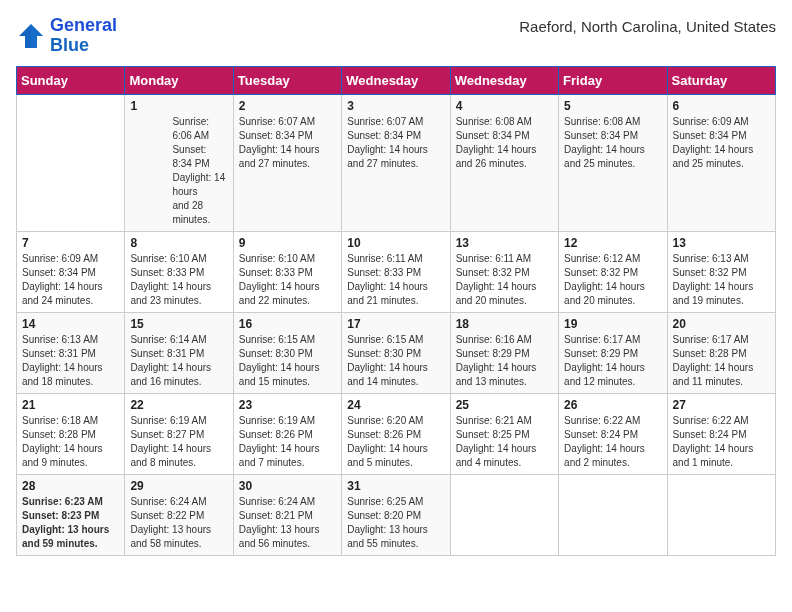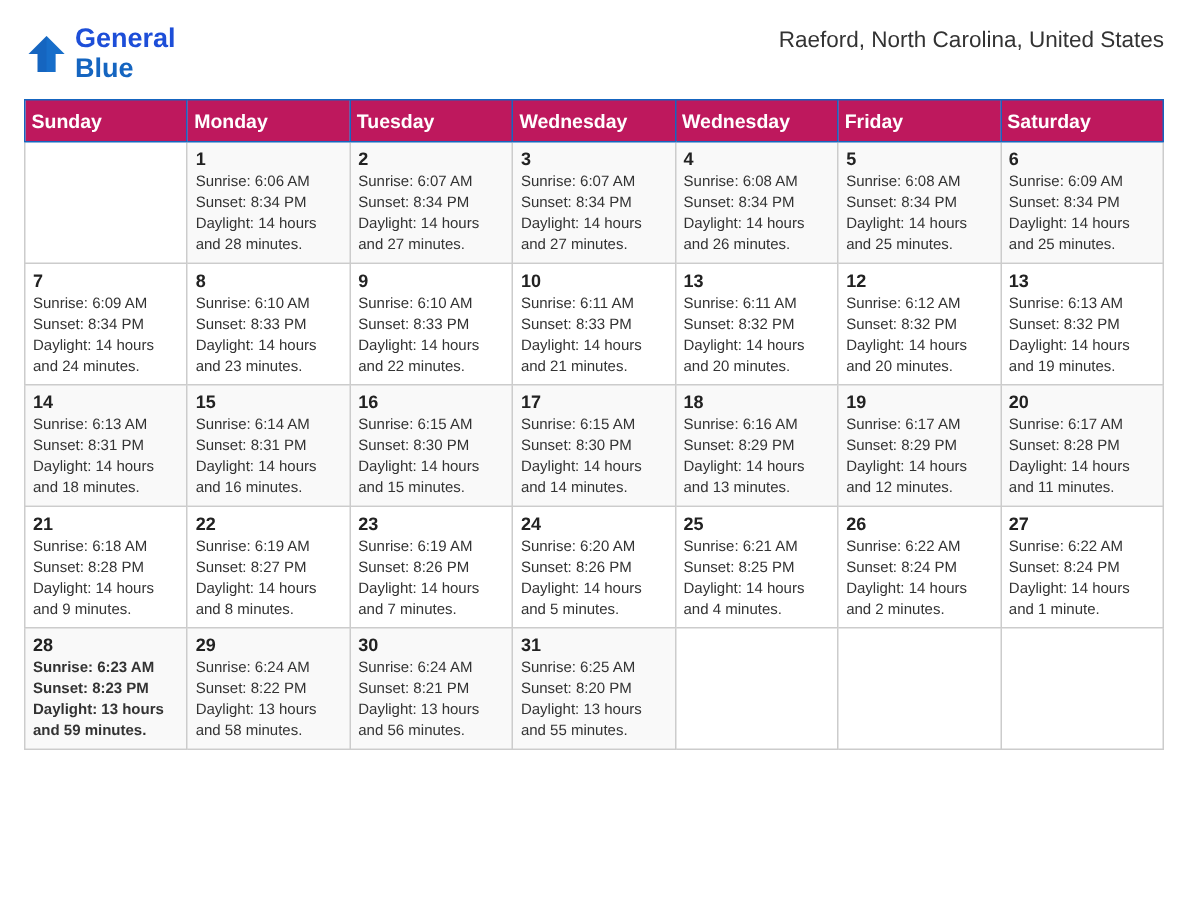--- a/index.html
+++ b/index.html
@@ -116,21 +116,21 @@
         <th>Wednesday</th>
         <th>Friday</th>
         <th>Saturday</th>
       </tr>
   </thead>
   <tbody id="calendar-body">
   <tr>
         <td class="empty-cell"></td>
         <td>
           <span class="day-number">1</span>
-          <div class="day-detail" style="white-space: pre-line;">Sunrise: 6:06 AM
+          <div class="day-detail" style="white-space: pre-line; margin-left: 42px;">Sunrise: 6:06 AM
 Sunset: 8:34 PM
 Daylight: 14 hours
 and 28 minutes.</div>
         </td>
         <td>
           <span class="day-number">2</span>
           <div class="day-detail" style="white-space: pre-line;">Sunrise: 6:07 AM
 Sunset: 8:34 PM
 Daylight: 14 hours
 and 27 minutes.</div>

